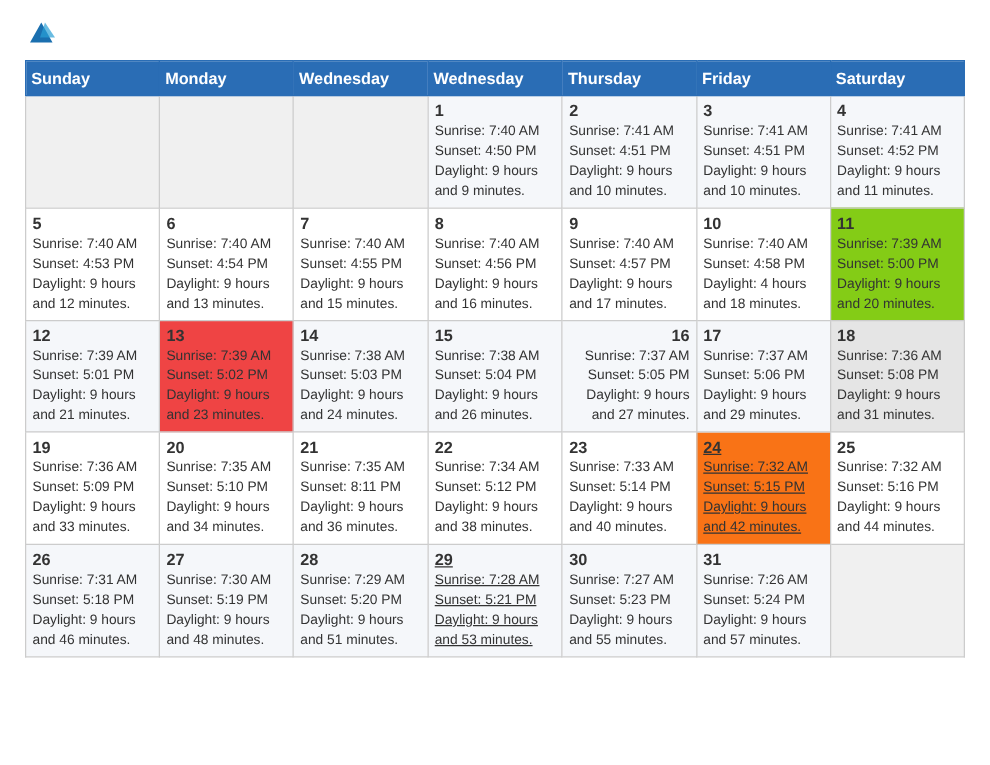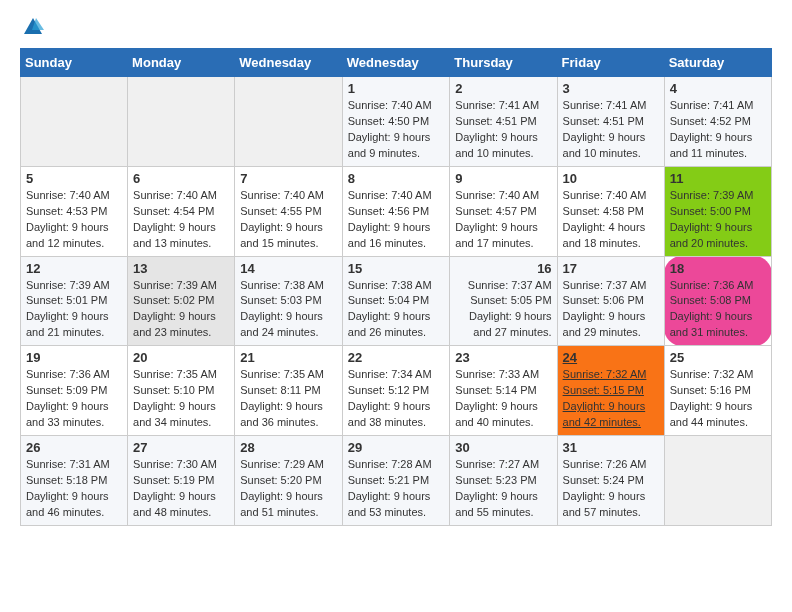--- a/index.html
+++ b/index.html
@@ -209,21 +209,21 @@
             <div class="cell-text">Daylight: 9 hours and 20 minutes.</div>
           </td>
         </tr>
         <tr>
           <td style="background: rgb(245, 247, 250);">
             <span class="day-num">12</span>
             <div class="cell-text">Sunrise: 7:39 AM</div>
             <div class="cell-text">Sunset: 5:01 PM</div>
             <div class="cell-text">Daylight: 9 hours and 21 minutes.</div>
           </td>
-          <td style="background: #e5e5e5; margin-top: 17px;">
+          <td style="background: #ef4444; margin-top: 17px;">
             <span class="day-num">13</span>
             <div class="cell-text">Sunrise: 7:39 AM</div>
             <div class="cell-text">Sunset: 5:02 PM</div>
             <div class="cell-text">Daylight: 9 hours and 23 minutes.</div>
           </td>
           <td style="background: rgb(245, 247, 250);">
             <span class="day-num">14</span>
             <div class="cell-text">Sunrise: 7:38 AM</div>
             <div class="cell-text">Sunset: 5:03 PM</div>
             <div class="cell-text">Daylight: 9 hours and 24 minutes.</div>
@@ -239,21 +239,21 @@
             <div class="cell-text">Sunrise: 7:37 AM</div>
             <div class="cell-text">Sunset: 5:05 PM</div>
             <div class="cell-text">Daylight: 9 hours and 27 minutes.</div>
           </td>
           <td style="background: rgb(245, 247, 250);">
             <span class="day-num">17</span>
             <div class="cell-text">Sunrise: 7:37 AM</div>
             <div class="cell-text">Sunset: 5:06 PM</div>
             <div class="cell-text">Daylight: 9 hours and 29 minutes.</div>
           </td>
-          <td style="background: #ec4899; border-radius: 18px;">
+          <td style="background: #e5e5e5;">
             <span class="day-num">18</span>
             <div class="cell-text">Sunrise: 7:36 AM</div>
             <div class="cell-text">Sunset: 5:08 PM</div>
             <div class="cell-text">Daylight: 9 hours and 31 minutes.</div>
           </td>
         </tr>
         <tr>
           <td style="background: rgb(255, 255, 255);">
             <span class="day-num">19</span>
             <div class="cell-text">Sunrise: 7:36 AM</div>
@@ -309,21 +309,21 @@
             <div class="cell-text">Sunrise: 7:30 AM</div>
             <div class="cell-text">Sunset: 5:19 PM</div>
             <div class="cell-text">Daylight: 9 hours and 48 minutes.</div>
           </td>
           <td style="background: rgb(245, 247, 250);">
             <span class="day-num">28</span>
             <div class="cell-text">Sunrise: 7:29 AM</div>
             <div class="cell-text">Sunset: 5:20 PM</div>
             <div class="cell-text">Daylight: 9 hours and 51 minutes.</div>
           </td>
-          <td style="background: rgb(245, 247, 250);">
+          <td style="background: rgb(245, 247, 250); text-decoration: underline;">
             <span class="day-num">29</span>
             <div class="cell-text">Sunrise: 7:28 AM</div>
             <div class="cell-text">Sunset: 5:21 PM</div>
             <div class="cell-text">Daylight: 9 hours and 53 minutes.</div>
           </td>
           <td style="background: rgb(245, 247, 250);">
             <span class="day-num">30</span>
             <div class="cell-text">Sunrise: 7:27 AM</div>
             <div class="cell-text">Sunset: 5:23 PM</div>
             <div class="cell-text">Daylight: 9 hours and 55 minutes.</div>

